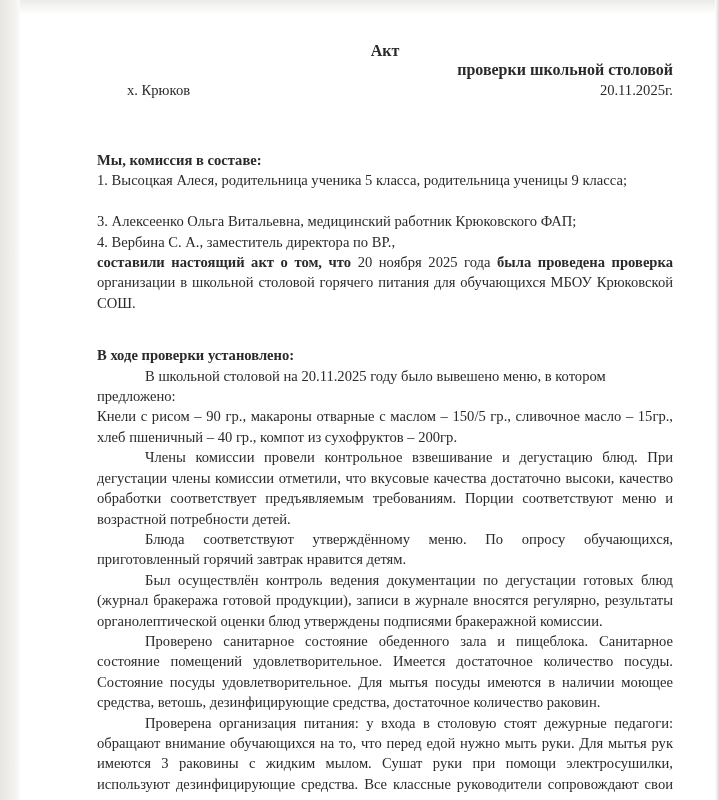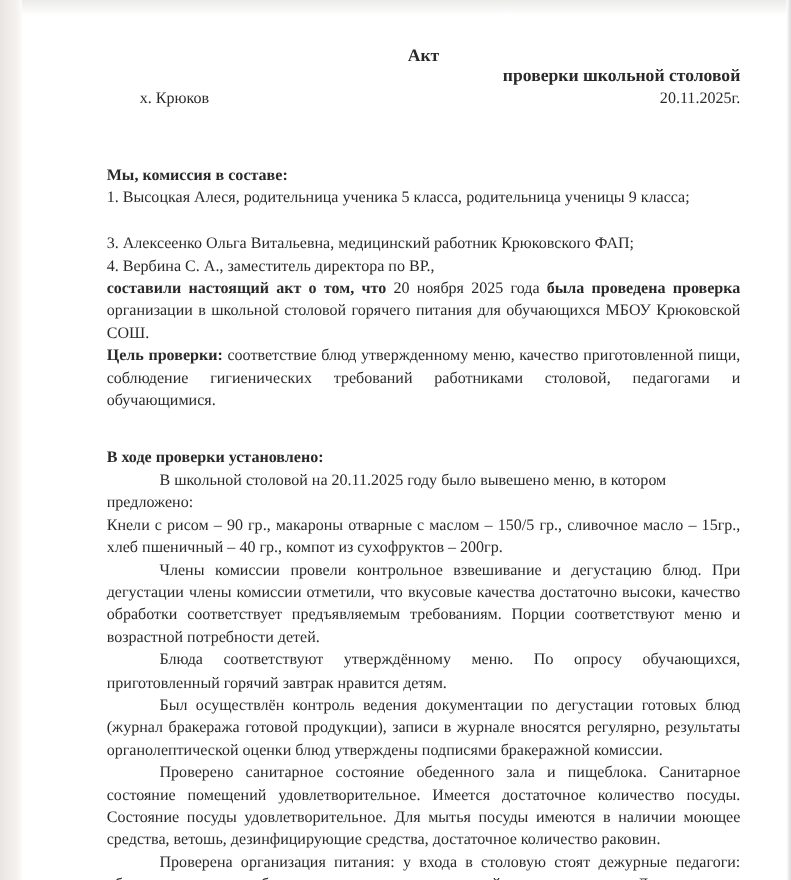--- a/index.html
+++ b/index.html
@@ -56,21 +56,20 @@
 
   <div class="body">
     <p class="b">Мы, комиссия в составе:</p>
     <p>
       <span class="u">1. Высоцкая Алеся, родительница ученика 5 класса, родительница ученицы  9 класса;</span><br>
       <br>
       <span class="u">3. Алексеенко Ольга Витальевна, медицинский работник Крюковского ФАП;</span><br>
       <span class="u">4. Вербина С. А., заместитель директора по ВР.,</span>
     </p>
     <p class="just"><span class="b">составили настоящий акт о том, что</span><span class="u"> 20 ноября 2025 года </span><span class="b">была проведена проверка</span> <span class="u">организации в школьной столовой горячего питания для обучающихся МБОУ Крюковской СОШ.</span></p>
-    <p class="just"><span class="b">Цель проверки:</span><span class="u"> соответствие блюд утвержденному меню, качество приготовленной пищи, соблюдение гигиенических требований работниками столовой, педагогами и обучающимися.</span></p>
     <p class="b">В ходе проверки установлено:</p>
     <p class="ind"><span class="u">В школьной столовой на 20.11.2025 году было вывешено меню, в котором предложено:</span></p>
     <p class="just">Кнели с рисом – 90 гр., макароны отварные  с маслом – 150/5 гр., сливочное масло – 15гр., хлеб пшеничный – 40 гр., компот из сухофруктов – 200гр.</p>
     <p class="just ind"><span class="u">Члены комиссии провели контрольное взвешивание и дегустацию блюд. При дегустации члены комиссии отметили, что вкусовые качества достаточно высоки, качество обработки соответствует предъявляемым требованиям. Порции соответствуют меню и возрастной потребности детей.</span></p>
     <p class="just ind"><span class="u">Блюда соответствуют утверждённому меню. По опросу обучающихся, приготовленный горячий завтрак нравится детям.</span></p>
     <p class="just ind"><span class="u">Был осуществлён контроль ведения документации по дегустации готовых блюд (журнал бракеража готовой продукции), записи в журнале вносятся регулярно, результаты органолептической оценки блюд утверждены подписями бракеражной комиссии.</span></p>
     <p class="just ind"><span class="u">Проверено санитарное состояние обеденного зала и пищеблока. Санитарное состояние помещений удовлетворительное. Имеется достаточное количество посуды. Состояние посуды удовлетворительное. Для мытья посуды имеются в наличии моющее средства, ветошь, дезинфицирующие средства, достаточное количество раковин.</span></p>
     <p class="just ind"><span class="u">Проверена организация питания: у входа в столовую стоят дежурные педагоги: обращают внимание обучающихся на то, что перед едой нужно мыть руки. Для мытья рук имеются 3 раковины с жидким мылом. Сушат руки при помощи электросушилки, используют дезинфицирующие средства. Все классные руководители сопровождают свои классы.</span></p>
 
   </div>

